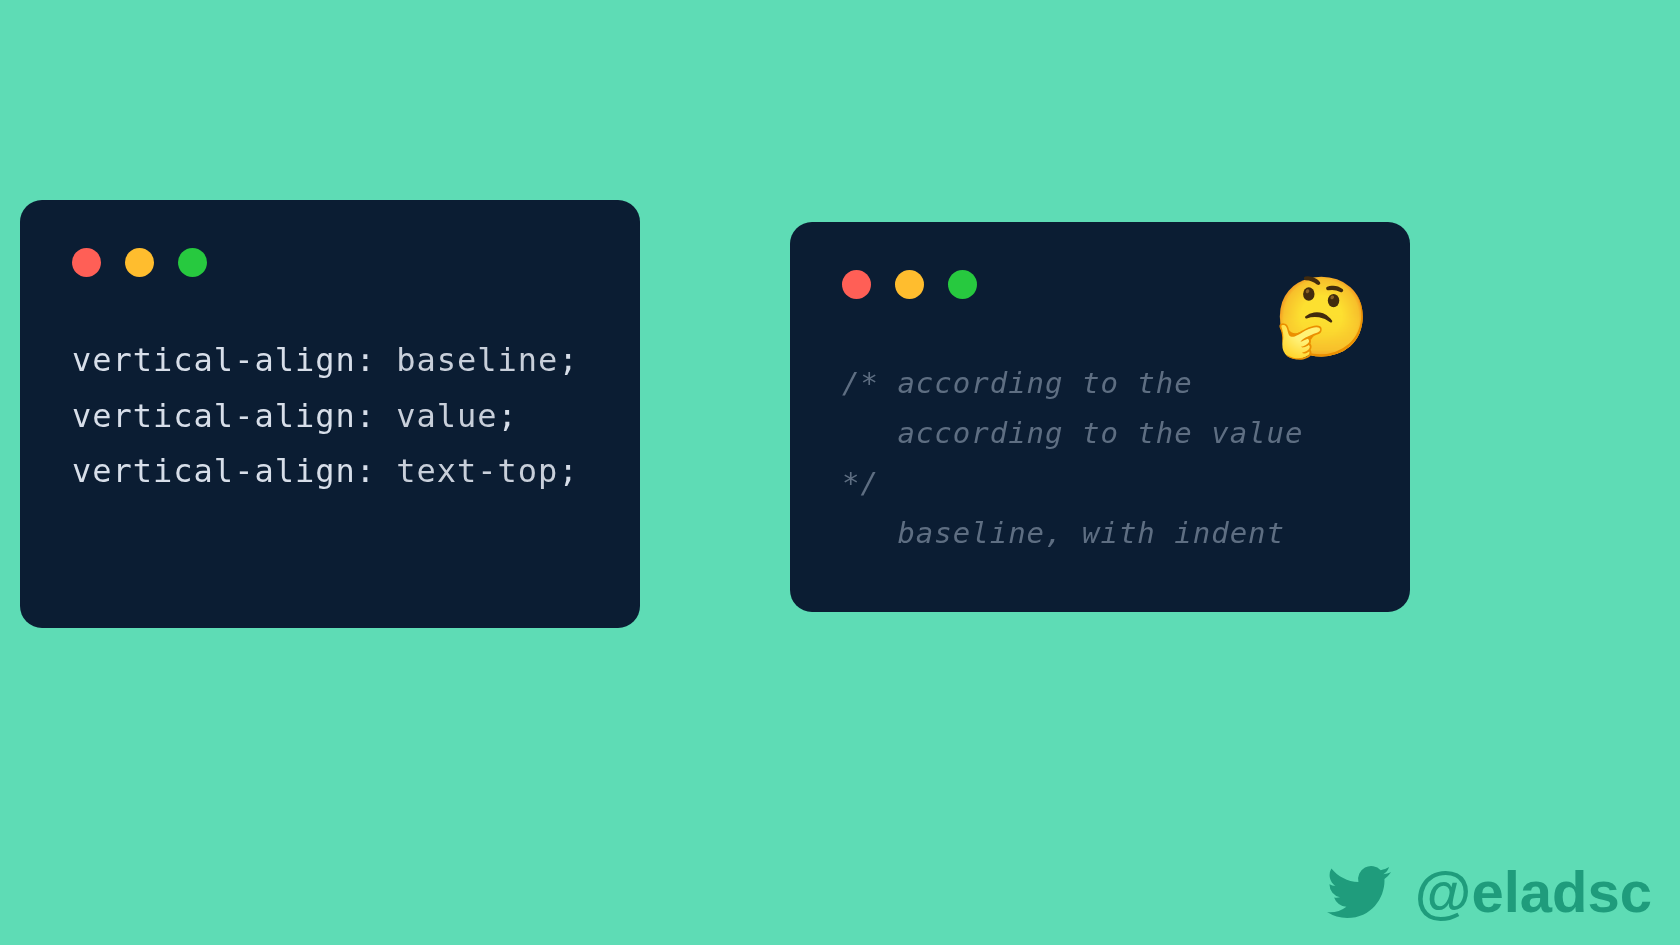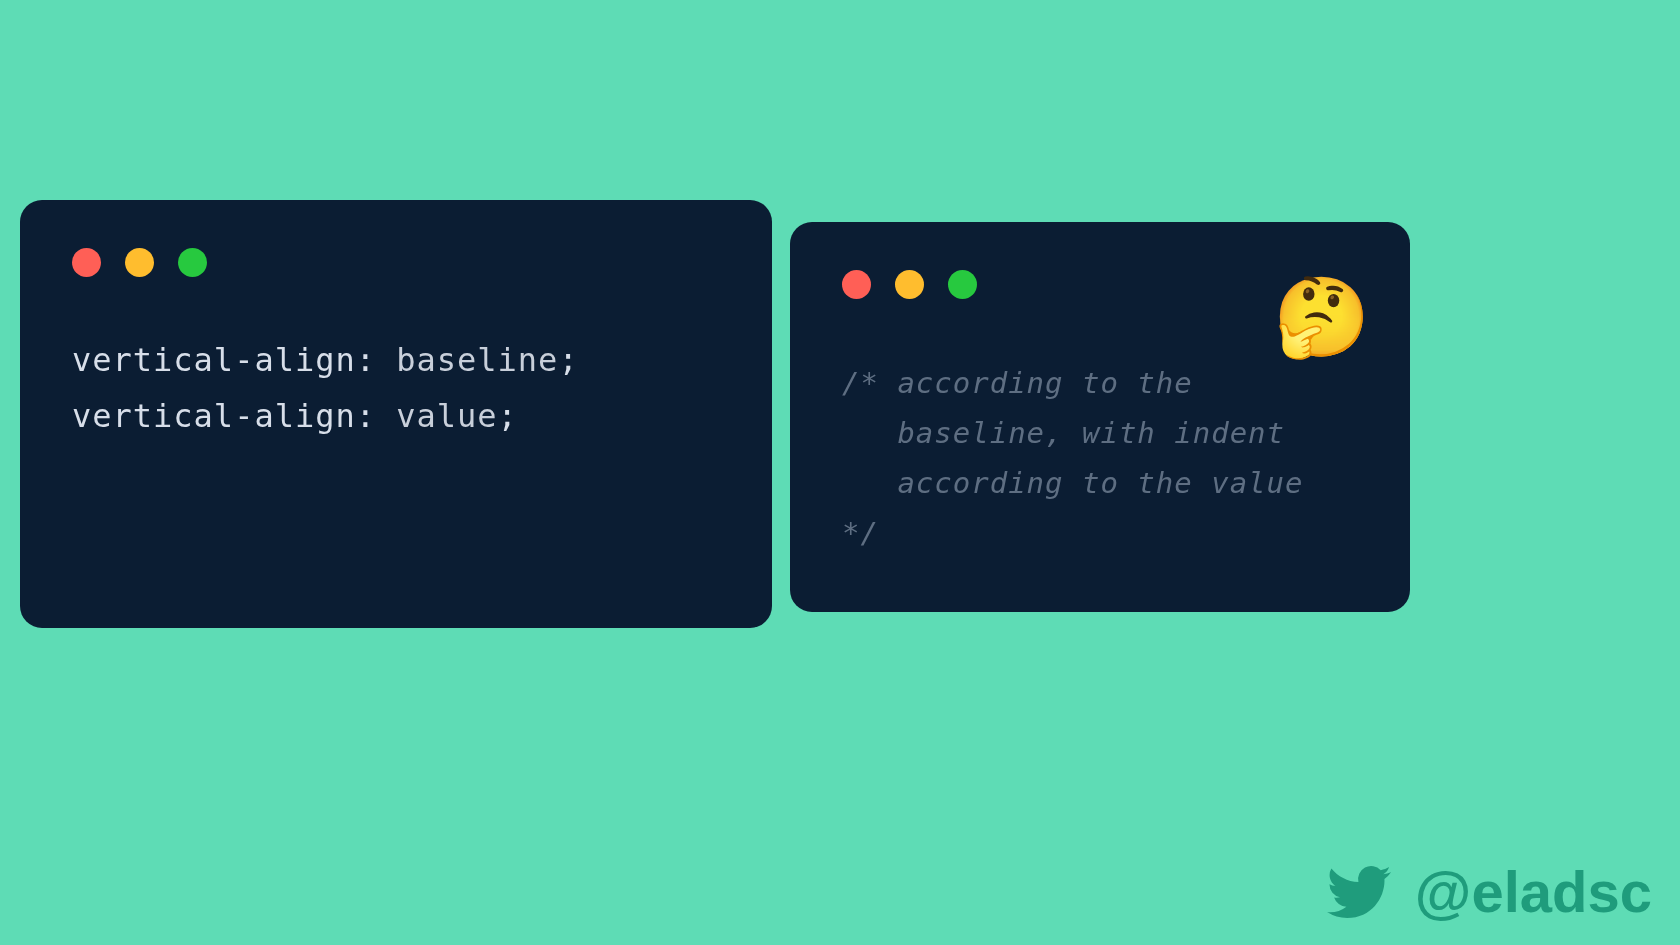--- a/index.html
+++ b/index.html
@@ -13,21 +13,21 @@
     }
     .window {
       position: absolute;
       background: #0B1D33;
       border-radius: 22px;
       padding: 48px 52px 52px 52px;
     }
     .window-left {
       left: 20px;
       top: 200px;
-      width: 752px;
+      width: 620px;
       height: 428px;
     }
     .window-right {
       left: 790px;
       top: 222px;
       width: 620px;
       height: 390px;
     }
     .traffic-lights {
       display: flex;
@@ -86,34 +86,35 @@
 
 <div class="window window-left">
   <div class="traffic-lights">
     <div class="dot dot-red"></div>
     <div class="dot dot-yellow"></div>
     <div class="dot dot-green"></div>
   </div>
   <div class="code">
     <div><span class="prop">vertical-align</span><span class="punct">: </span><span class="val">baseline</span><span class="punct">;</span></div>
     <div><span class="prop">vertical-align</span><span class="punct">: </span><span class="val">value</span><span class="punct">;</span></div>
+    <div><span class="prop">vertical-align</span><span class="punct">: </span><span class="val">text-top</span><span class="punct">;</span></div>
   </div>
 </div>
 
 <div class="window window-right">
   <span class="emoji">🤔</span>
   <div class="traffic-lights">
     <div class="dot dot-red"></div>
     <div class="dot dot-yellow"></div>
     <div class="dot dot-green"></div>
   </div>
   <div class="code">
     <div class="comment">/* according to the</div>
+    <div class="comment">&nbsp;&nbsp;&nbsp;according to the value */</div>
     <div class="comment">&nbsp;&nbsp;&nbsp;baseline, with indent</div>
-    <div class="comment">&nbsp;&nbsp;&nbsp;according to the value */</div>
   </div>
 </div>
 
 <div class="attribution">
   <svg class="twitter-icon" viewBox="0 0 24 24">
       <path d="M23.953 4.57a10 10 0 01-2.825.775 4.958 4.958 0 002.163-2.723c-.951.555-2.005.959-3.127 1.184a4.92 4.92 0 00-8.384 4.482C7.69 8.095 4.067 6.13 1.64 3.162a4.822 4.822 0 00-.666 2.475c0 1.71.87 3.213 2.188 4.096a4.904 4.904 0 01-2.228-.616v.06a4.923 4.923 0 003.946 4.827 4.996 4.996 0 01-2.212.085 4.936 4.936 0 004.604 3.417 9.867 9.867 0 01-6.102 2.105c-.39 0-.779-.023-1.17-.067a13.995 13.995 0 007.557 2.209c9.053 0 13.998-7.496 13.998-13.985 0-.21 0-.42-.015-.63A9.935 9.935 0 0024 4.59z"></path>
     </svg>
   <span>@eladsc</span>
 </div>
 

